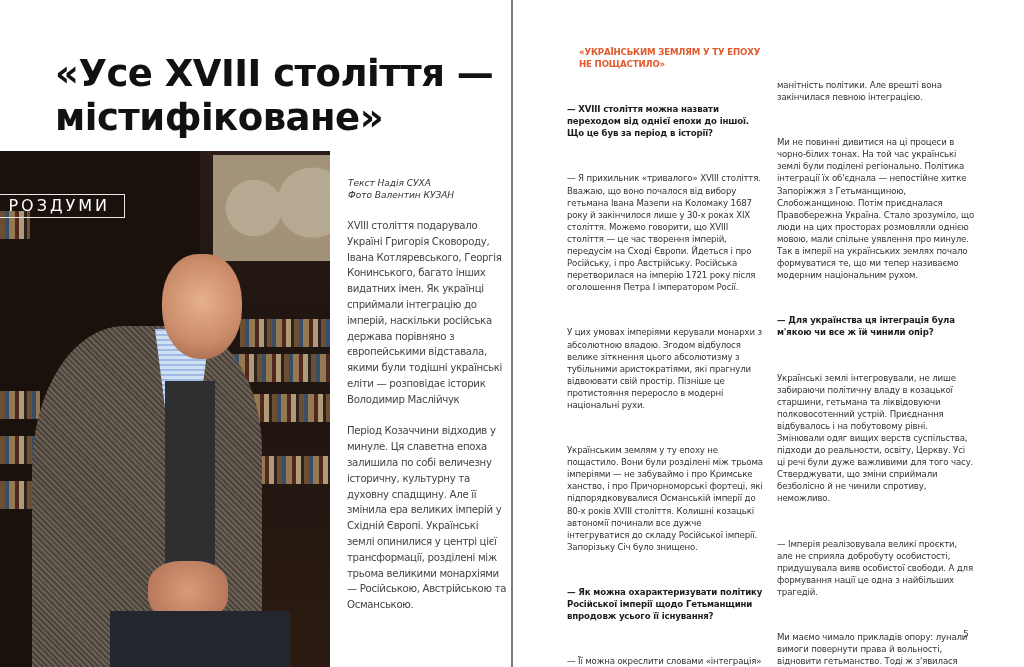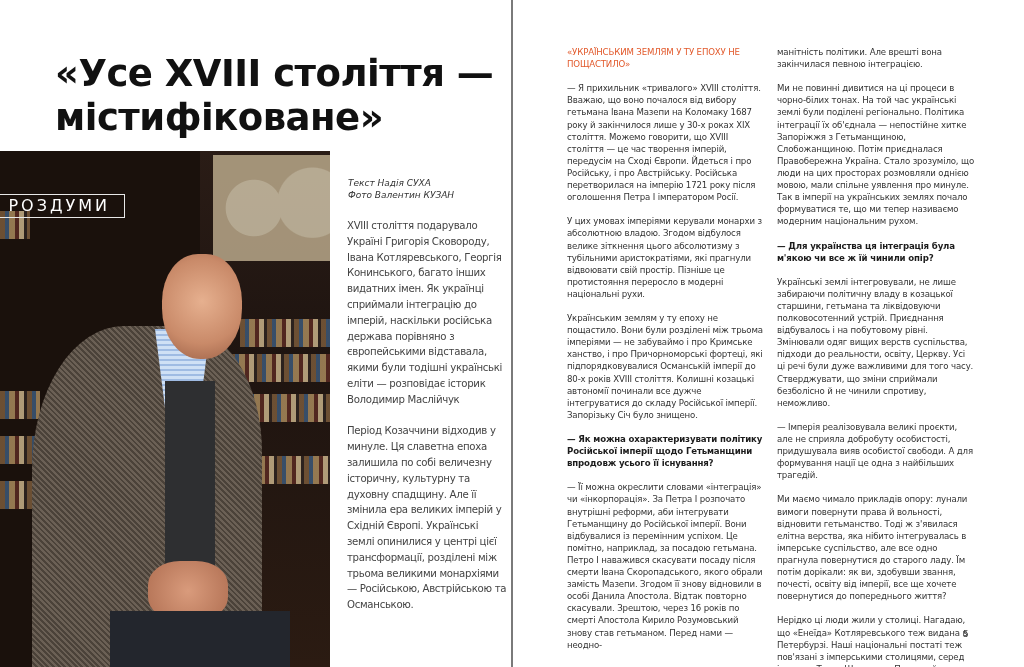--- a/index.html
+++ b/index.html
@@ -59,23 +59,23 @@
   .lead {
     position: absolute; left: 347px; top: 218px; width: 160px;
     font-family: "DejaVu Sans Condensed", "DejaVu Sans", sans-serif; font-stretch: condensed;
     font-size: 11.3px; line-height: 15.8px; color: #444; letter-spacing: -0.3px;
   }
   .lead p { margin-bottom: 15.8px; }
 
   .col { position: absolute; top: 46px; width: 198px; font-size: 8.6px; line-height: 12.1px; color: #333; font-family: "DejaVu Sans", sans-serif; letter-spacing: -0.15px; }
   .col-1 { left: 567px; }
   .col-2 { left: 777px; }
-  .col p { margin-bottom: 12.1px; }
+  .col p { margin-bottom: 12.1px; margin-top: 33px; }
   .col .q { font-weight: bold; color: #1c1c1c; }
-  .subhead { color: #e2592b; font-weight: normal; font-size: 8.6px; line-height: 12.1px; margin-bottom: 12.1px; }
+  .subhead { color: #e2592b; font-weight: bold; font-size: 8.6px; line-height: 12.1px; margin-bottom: 12.1px; margin-left: 12px; }
 
   .page-num { position: absolute; left: 963px; top: 629px; font-size: 9px; color: #444; font-family: "DejaVu Sans", sans-serif; }
 </style>
 </head>
 <body>
 
 <div class="spread">
 
   <div class="page-left">
     <h1 class="headline">
@@ -114,20 +114,21 @@
       <p>Період Козаччини відходив у минуле. Ця славетна епоха залишила по собі величезну історичну, культурну та духовну спадщину. Але її змінила ера великих імперій у Східній Європі. Українські землі опинилися у центрі цієї трансформації, розділені між трьома великими монархіями — Російською, Австрійською та Османською.</p>
     </div>
   </div>
 
   <div class="spine"></div>
 
   <div class="page-right"></div>
 
   <div class="col col-1">
     <div class="subhead">«УКРАЇНСЬКИМ ЗЕМЛЯМ У ТУ ЕПОХУ НЕ ПОЩАСТИЛО»</div>
+    <p class="q">— XVIII століття можна назвати переходом від однієї епохи до іншої. Що це був за період в історії?</p>
     <p>— Я прихильник «тривалого» XVIII століття. Вважаю, що воно почалося від вибору гетьмана Івана Мазепи на Коломаку 1687 року й закінчилося лише у 30-х роках XIX століття. Можемо говорити, що XVIII століття — це час творення імперій, передусім на Сході Європи. Йдеться і про Російську, і про Австрійську. Російська перетворилася на імперію 1721 року після оголошення Петра I імператором Росії.</p>
     <p>У цих умовах імперіями керували монархи з абсолютною владою. Згодом відбулося велике зіткнення цього абсолютизму з тубільними аристократіями, які прагнули відвоювати свій простір. Пізніше це протистояння переросло в модерні національні рухи.</p>
     <p>Українським землям у ту епоху не пощастило. Вони були розділені між трьома імперіями — не забуваймо і про Кримське ханство, і про Причорноморські фортеці, які підпорядковувалися Османській імперії до 80-х років XVIII століття. Колишні козацькі автономії починали все дужче інтегруватися до складу Російської імперії. Запорізьку Січ було знищено.</p>
     <p class="q">— Як можна охарактеризувати політику Російської імперії щодо Гетьманщини впродовж усього її існування?</p>
     <p>— Її можна окреслити словами «інтеграція» чи «інкорпорація». За Петра I розпочато внутрішні реформи, аби інтегрувати Гетьманщину до Російської імперії. Вони відбувалися із перемінним успіхом. Це помітно, наприклад, за посадою гетьмана. Петро I наважився скасувати посаду після смерти Івана Скоропадського, якого обрали замість Мазепи. Згодом її знову відновили в особі Данила Апостола. Відтак повторно скасували. Зрештою, через 16 років по смерті Апостола Кирило Розумовський знову став гетьманом. Перед нами — неодно-</p>
   </div>
 
   <div class="col col-2">
     <p>манітність політики. Але врешті вона закінчилася певною інтеграцією.</p>
     <p>Ми не повинні дивитися на ці процеси в чорно-білих тонах. На той час українські землі були поділені регіонально. Політика інтеграції їх об'єднала — непостійне хитке Запоріжжя з Гетьманщиною, Слобожанщиною. Потім приєдналася Правобережна Україна. Стало зрозуміло, що люди на цих просторах розмовляли однією мовою, мали спільне уявлення про минуле. Так в імперії на українських землях почало формуватися те, що ми тепер називаємо модерним національним рухом.</p>

